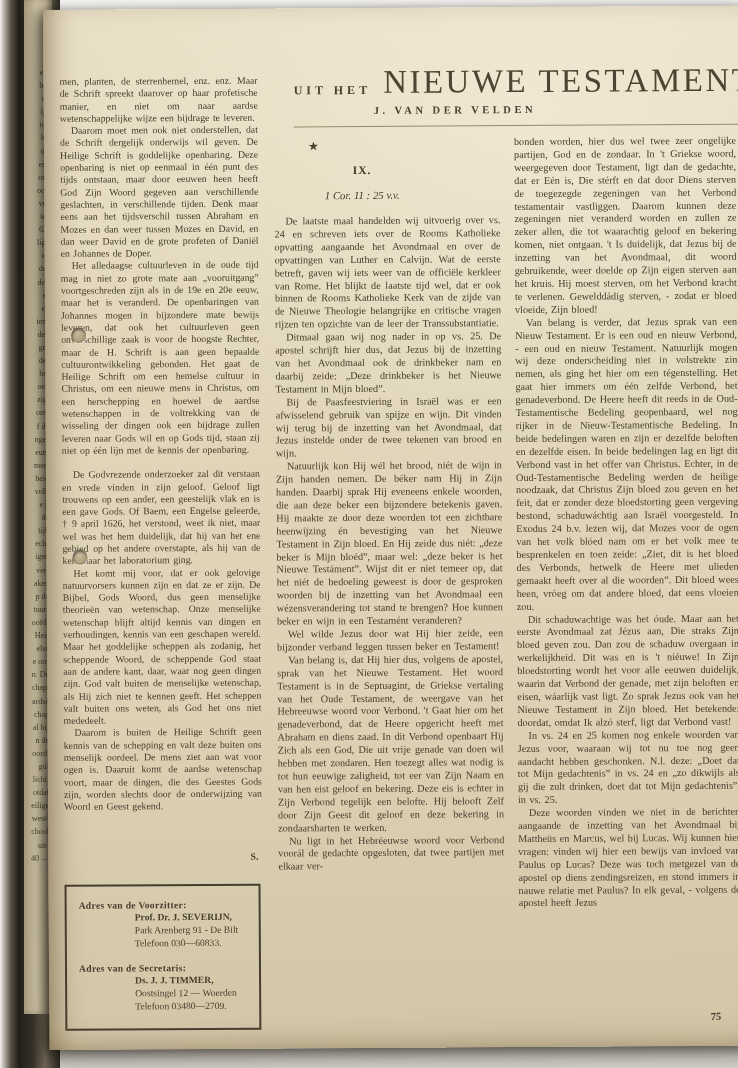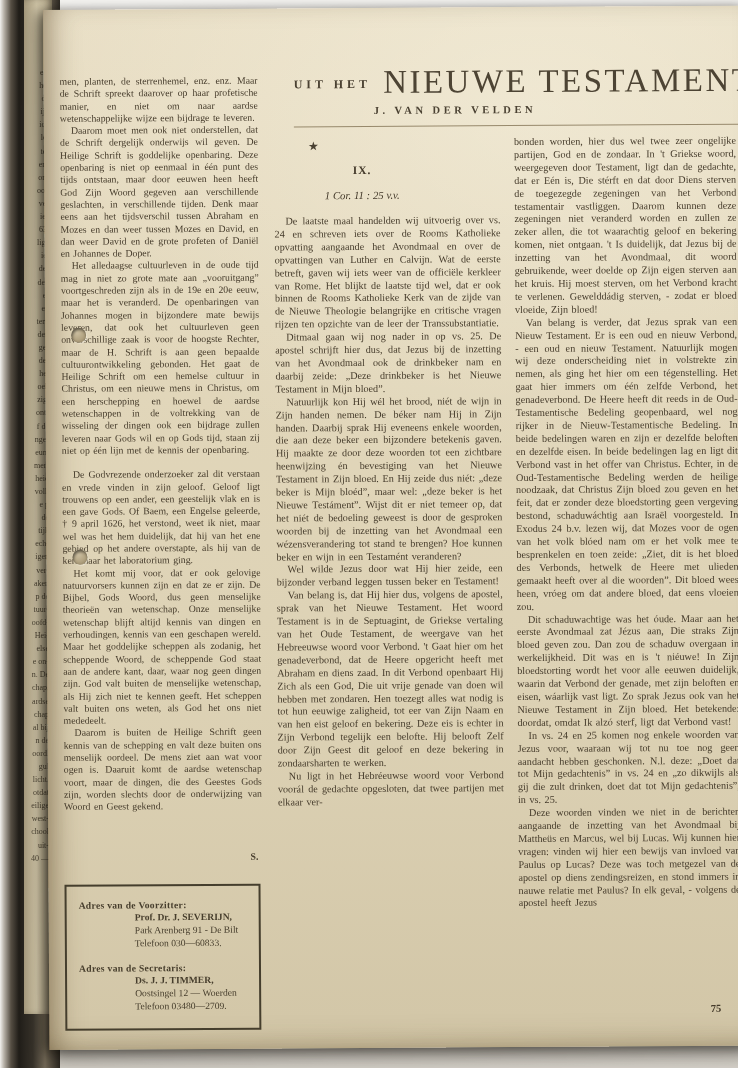--- a/index.html
+++ b/index.html
@@ -50,21 +50,21 @@
   .hole.h1{top:318px;}
   .hole.h2{top:540px;}
 
   .cols{display:flex;}
   .col-left{width:198px;flex:none;margin-right:16px;padding-top:8px;}
   .col-main{flex:1;min-width:0;}
 
   
   .header{padding-left:20px;}
   .kicker-row{display:flex;align-items:flex-start;white-space:nowrap;}
-  .kicker{font-weight:bold;font-size:12px;letter-spacing:4px;margin:11px 12px 0 0;color:#4a4132;}
+  .kicker{font-weight:bold;font-size:12px;letter-spacing:4px;margin:17px 12px 0 0;color:#4a4132;}
   .title{font-size:33px;letter-spacing:2.5px;color:#4d4434;line-height:1;}
   .author{font-weight:bold;font-size:10.5px;letter-spacing:3.5px;margin:6px 0 0 80px;color:#4a4132;}
   .rule{border:0;border-top:1px solid #97896c;margin:10px 0 0 0;}
 
   .two-cols{display:flex;margin-top:10px;}
   .col-mid{width:226px;flex:none;margin-right:14px;}
   .col-right{flex:1;min-width:0;padding-right:6px;}
 
   .intro{margin-bottom:12px;}
   .star{font-size:12px;color:#4a4132;margin:2px 0 10px 34px;}
@@ -85,21 +85,21 @@
   
   .addr-box{
     margin:22px 2px 0 0;border:2px solid #453e2d;padding:13px 8px 16px 12px;
     color:#463d2c;
   }
   .addr-label{font-weight:bold;font-size:9.6px;letter-spacing:.3px;}
   .addr-line{font-size:9.6px;padding-left:56px;line-height:13px;}
   .addr-line.bold{font-weight:bold;}
   .addr-block2{margin-top:13px;}
 
-  .pagenum{position:absolute;right:32px;bottom:32px;font-weight:bold;font-size:10.5px;color:#453b2b;}
+  .pagenum{position:absolute;right:32px;bottom:24px;font-weight:bold;font-size:10.5px;color:#453b2b;}
 </style>
 </head>
 <body>
 
 <div class="scene">
 
   <div class="spine"></div>
 
   <div class="sliver">
       <div class="frag">ee,</div>
@@ -224,20 +224,21 @@
 
             <div class="col-mid">
               <div class="intro">
                 <div class="star">★</div>
                 <div class="chapter">IX.</div>
                 <div class="scripture">1 Cor. 11 : 25 v.v.</div>
               </div>
               <div class="paras">
                   <p>De laatste maal handelden wij uitvoerig over vs. 24 en schreven iets over de Rooms Katholieke opvatting aangaande het Avondmaal en over de opvattingen van Luther en Calvijn. Wat de eerste betreft, gaven wij iets weer van de officiële kerkleer van Rome. Het blijkt de laatste tijd wel, dat er ook binnen de Rooms Katholieke Kerk van de zijde van de Nieuwe Theologie belangrijke en critische vragen rijzen ten opzichte van de leer der Transsubstantiatie.</p>
                   <p>Ditmaal gaan wij nog nader in op vs. 25. De apostel schrijft hier dus, dat Jezus bij de inzetting van het Avondmaal ook de drinkbeker nam en daarbij zeide: „Deze drinkbeker is het Nieuwe Testament in Mijn bloed”.</p>
+                  <p>Bij de Paasfeestviering in Israël was er een afwisselend gebruik van spijze en wijn. Dit vinden wij terug bij de inzetting van het Avondmaal, dat Jezus instelde onder de twee tekenen van brood en wijn.</p>
                   <p>Natuurlijk kon Hij wél het brood, niét de wijn in Zijn handen nemen. De béker nam Hij in Zijn handen. Daarbij sprak Hij eveneens enkele woorden, die aan deze beker een bijzondere betekenis gaven. Hij maakte ze door deze woorden tot een zichtbare heenwijzing én bevestiging van het Nieuwe Testament in Zijn bloed. En Hij zeide dus niét: „deze beker is Mijn bloéd”, maar wel: „deze beker is het Nieuwe Testáment”. Wijst dit er niet temeer op, dat het niét de bedoeling geweest is door de gesproken woorden bij de inzetting van het Avondmaal een wézensverandering tot stand te brengen? Hoe kunnen beker en wijn in een Testamént veranderen?</p>
                   <p>Wel wilde Jezus door wat Hij hier zeide, een bijzonder verband leggen tussen beker en Testament!</p>
                   <p>Van belang is, dat Hij hier dus, volgens de apostel, sprak van het Nieuwe Testament. Het woord Testament is in de Septuagint, de Griekse vertaling van het Oude Testament, de weergave van het Hebreeuwse woord voor Verbond. 't Gaat hier om het genadeverbond, dat de Heere opgericht heeft met Abraham en diens zaad. In dit Verbond openbaart Hij Zich als een God, Die uit vrije genade van doen wil hebben met zondaren. Hen toezegt alles wat nodig is tot hun eeuwige zaligheid, tot eer van Zijn Naam en van hen eist geloof en bekering. Deze eis is echter in Zijn Verbond tegelijk een belofte. Hij belooft Zelf door Zijn Geest dit geloof en deze bekering in zondaarsharten te werken.</p>
                   <p>Nu ligt in het Hebréeuwse woord voor Verbond voorál de gedachte opgesloten, dat twee partijen met elkaar ver-</p>
                 </div>
             </div>
 
             <div class="col-right">
               <div class="paras cont">
                   <p>bonden worden, hier dus wel twee zeer ongelijke partijen, God en de zondaar. In 't Griekse woord, weergegeven door Testament, ligt dan de gedachte, dat er Eén is, Die stérft en dat door Diens sterven de toegezegde zegeningen van het Verbond testamentair vastliggen. Daarom kunnen deze zegeningen niet veranderd worden en zullen ze zeker allen, die tot waarachtig geloof en bekering komen, niet ontgaan. 't Is duidelijk, dat Jezus bij de inzetting van het Avondmaal, dit woord gebruikende, weer doelde op Zijn eigen sterven aan het kruis. Hij moest sterven, om het Verbond kracht te verlenen. Gewelddádig sterven, - zodat er bloed vloeide, Zijn bloed!</p>

